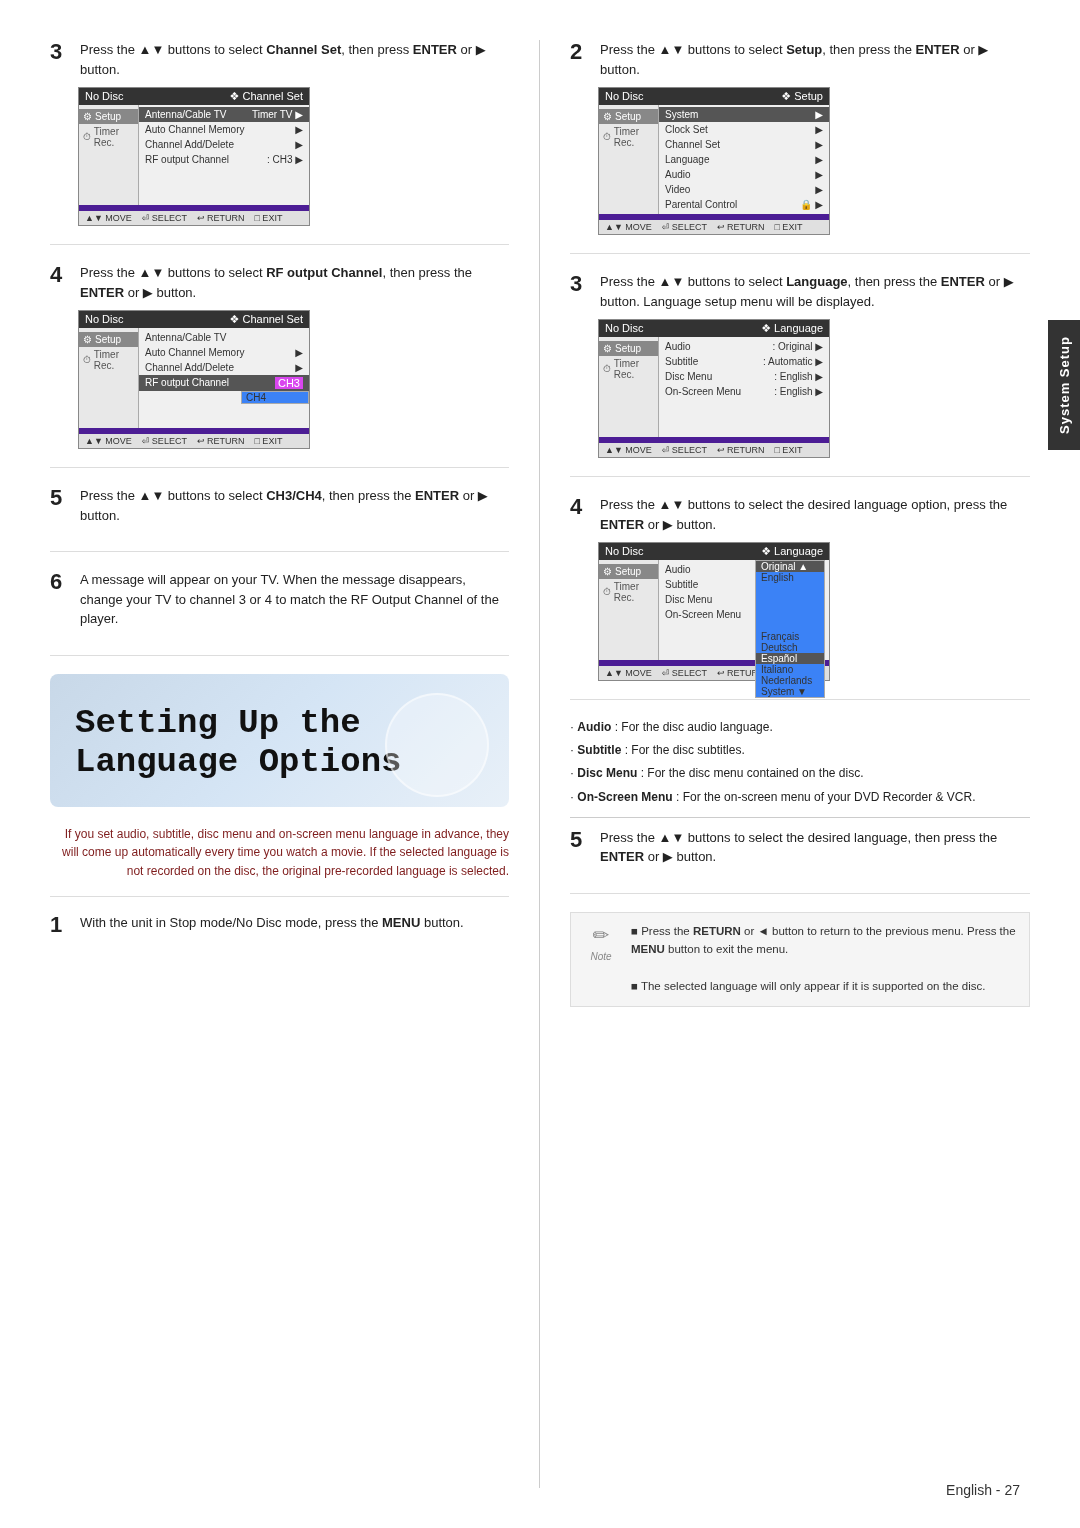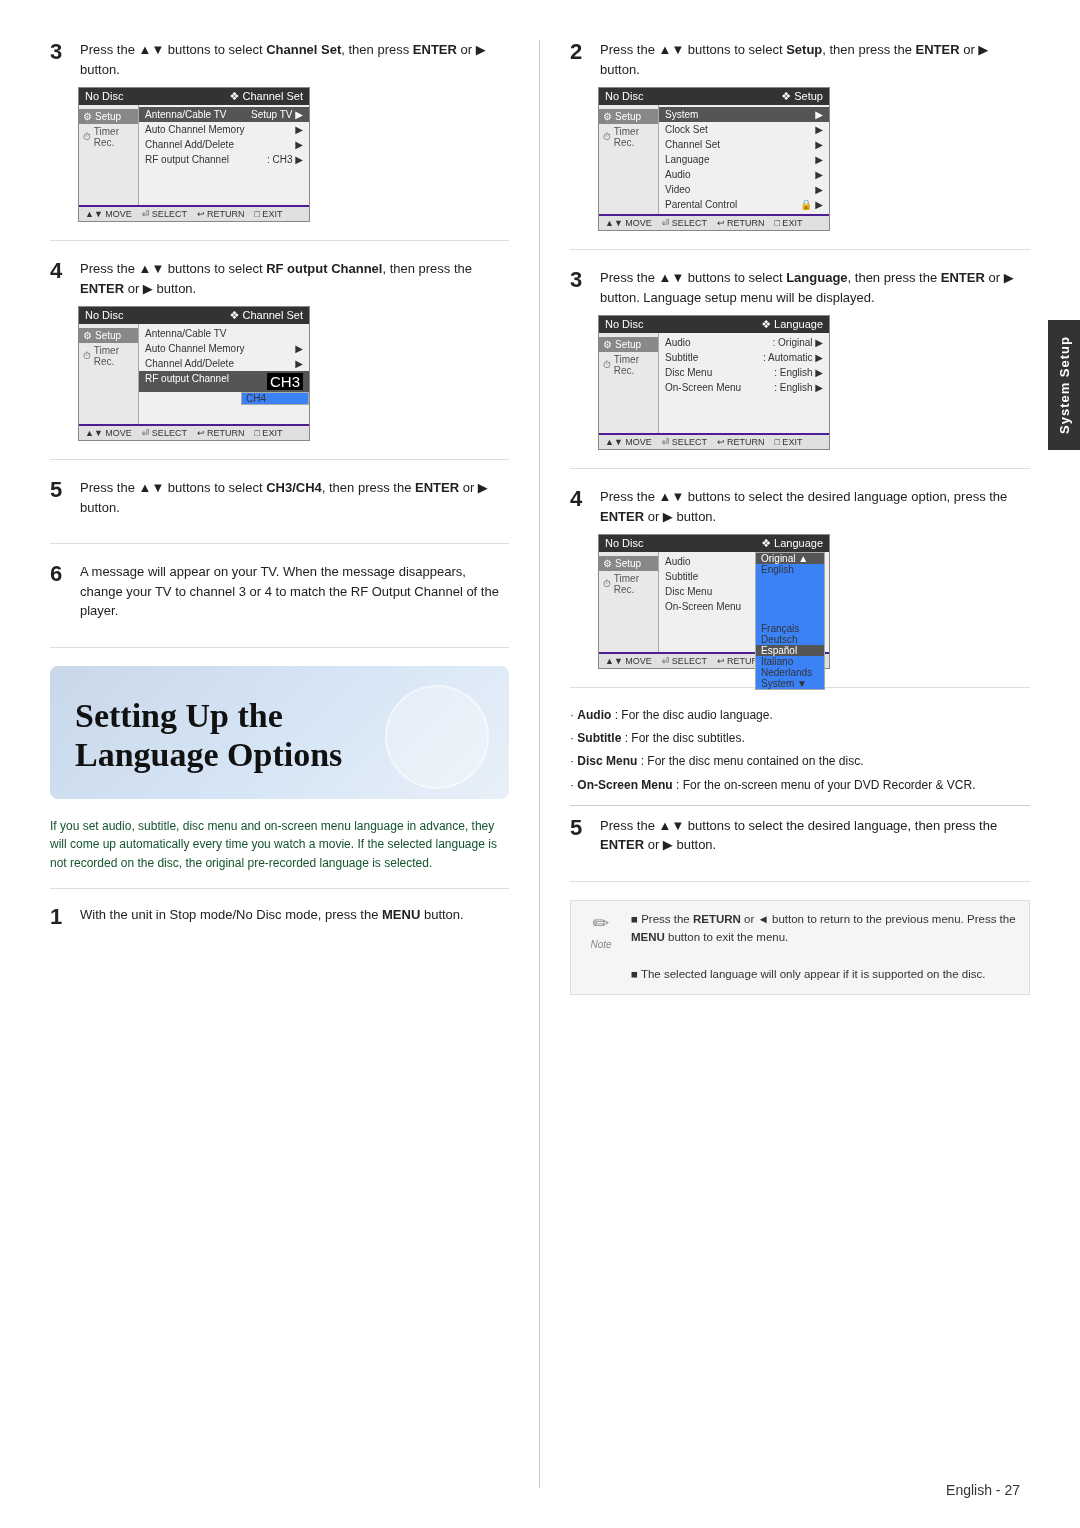--- a/index.html
+++ b/index.html
@@ -154,21 +154,21 @@
       background: #555;
       color: #fff;
     }
 
     .menu-content-row.selected .arrow {
       color: #fff;
     }
 
     .menu-footer {
       background: #e0e0e0;
-      border-top: 2px solid #4c1d95;
+      border-top: 6px solid #4c1d95;
       display: flex;
       gap: 10px;
       padding: 2px 6px;
       font-size: 9px;
       color: #333;
     }
 
     .menu-footer span {
       display: flex;
       align-items: center;
@@ -195,30 +195,31 @@
       border-radius: 50%;
       background: rgba(255,255,255,0.3);
       border: 2px solid rgba(255,255,255,0.5);
     }
 
     .section-header-box h1 {
       font-size: 34px;
       font-weight: 900;
       color: #111;
       line-height: 1.15;
-      font-family: Liberation Serif, serif;
+      font-family: Liberation Mono, monospace;
     }
 
     .section-intro {
       font-size: 12px;
       line-height: 1.55;
-      color: #14532d;
+      color: #7f1d1d;
       margin-bottom: 16px;
       padding-bottom: 16px;
       border-bottom: 1px solid #ddd;
+      text-align: right;
     }
 
     
     .note-box {
       display: flex;
       gap: 10px;
       background: #f5f5f5;
       border: 1px solid #ddd;
       padding: 10px;
       margin-top: 8px;
@@ -292,21 +293,21 @@
                 <span>Setup</span>
             </div>
             <div class="menu-sidebar-item">
               <span>⏱</span>
                 <span>Timer Rec.</span>
             </div>
           </div>
           <div class="menu-content">
             <div class="menu-content-row selected">
               <span>Antenna/Cable TV</span>
-                <span class="arrow">Setup TV ▶</span>
+                <span class="arrow">Timer TV ▶</span>
             </div>
             <div class="menu-content-row">
               <span>Auto Channel Memory</span>
                 <span class="arrow">▶</span>
             </div>
             <div class="menu-content-row">
               <span>Channel Add/Delete</span>
                 <span class="arrow">▶</span>
             </div>
             <div class="menu-content-row">
@@ -356,21 +357,21 @@
               <span>Auto Channel Memory</span>
                 <span class="arrow">▶</span>
             </div>
             <div class="menu-content-row">
               <span>Channel Add/Delete</span>
                 <span class="arrow">▶</span>
             </div>
             <div class="menu-content-row selected" style="position:relative;">
               <span>RF output Channel</span>
               <span style="display:inline-block;">
-                <span style="background:#000000;color:#fff;padding:0 3px;display:inline-block;font-size:15px;">CH3</span>
+                <span style="background:#d946ef;color:#fff;padding:0 3px;display:inline-block;font-size:11px;">CH3</span>
               </span>
             </div>
             <div style="margin-left:60%;font-size:10px;background:#3b82f6;border:1px solid #aaa;color:#333;padding:0 4px;">CH4</div>
           </div>
         </div>
         <div class="menu-footer">
           <span>▲▼ MOVE</span>
           <span>⏎ SELECT</span>
           <span>↩ RETURN</span>
           <span>□ EXIT</span>

